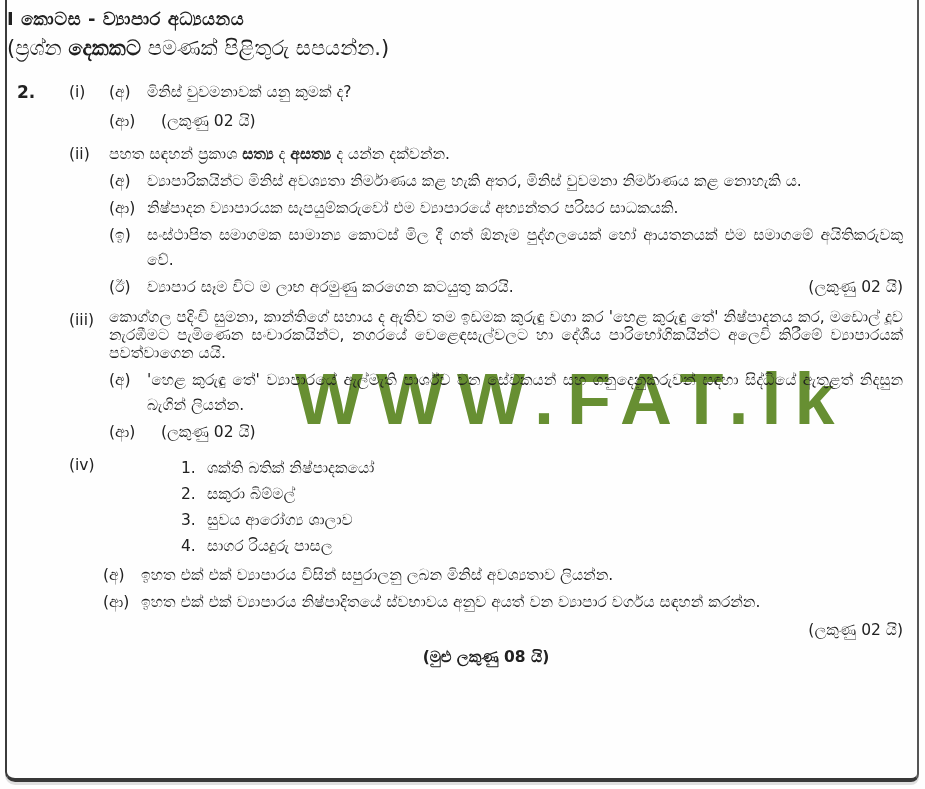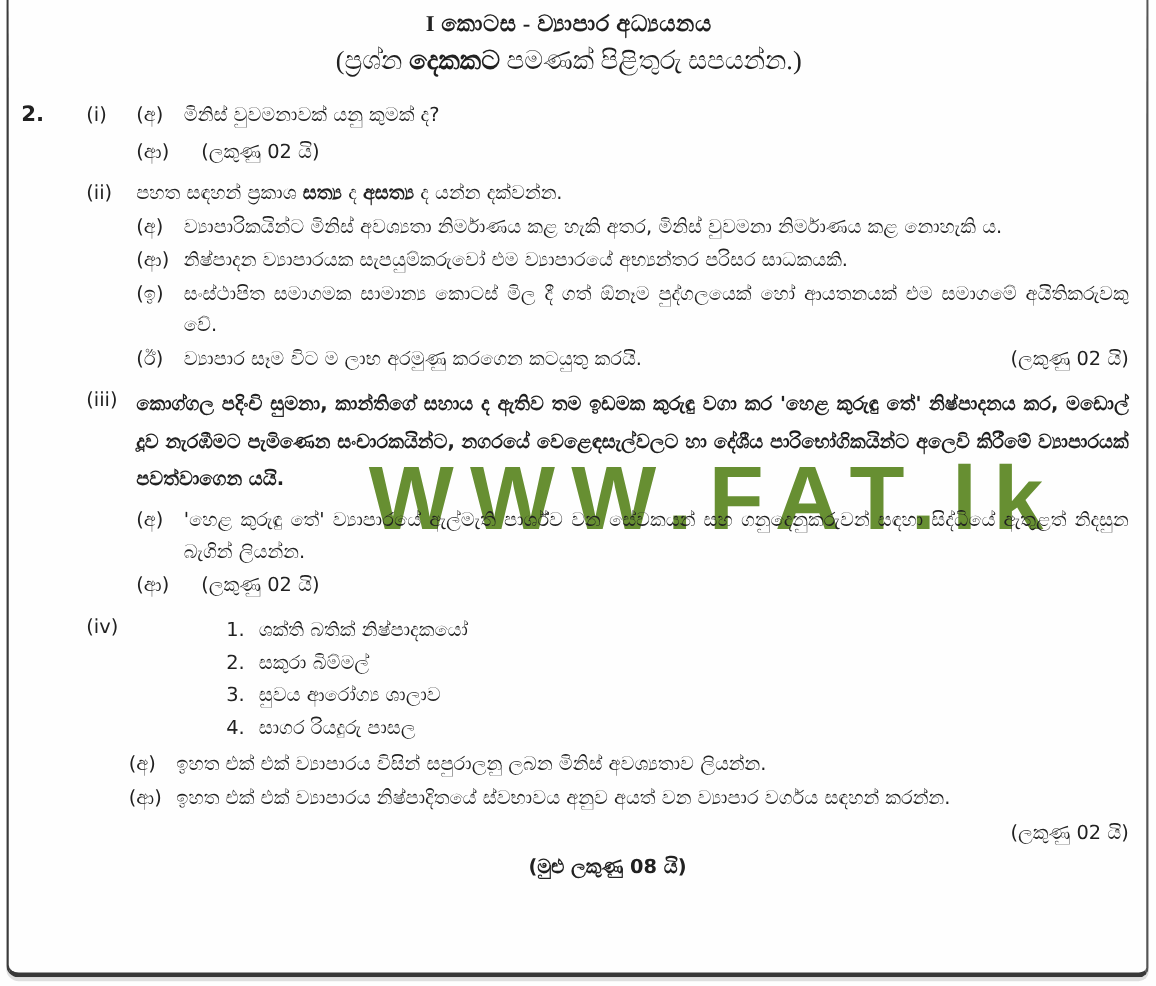--- a/index.html
+++ b/index.html
@@ -27,36 +27,36 @@
     color:#4d7c0f;
     opacity:.85;
     z-index:0;
     white-space:nowrap;
     font-family:"Liberation Sans",sans-serif;
   }
   .content{
     position:relative;z-index:1;
     padding:6px 14px 0 0;
   }
-  .header{text-align:center;font-family:Liberation Serif, serif;}
+  .header{}
   .title{font-size:18px;font-weight:bold;line-height:26px;letter-spacing:.5px;}
   .subtitle{font-size:21px;line-height:24px;margin-top:4px;}
   .b{font-weight:bold;}
   .question{position:relative;padding-left:62px;margin-top:20px;font-size:15.5px;line-height:25px;}
   .qnum{position:absolute;left:10px;top:0;font-weight:bold;font-size:17px;}
   .part{display:flex;align-items:flex-start;}
   .part + .part{margin-top:8px;}
   .plabel{flex:none;width:40px;}
   .pbody{flex:1;min-width:0;}
   .item{display:flex;align-items:flex-start;margin-top:2px;}
   .item-first{margin-top:0;}
   .ilabel{flex:none;width:38px;}
   .itext{flex:1;min-width:0;text-align:justify;}
   .pintro{text-align:justify;}
-  .tall{line-height:30px;font-weight:bold;}
+  .tall{line-height:18px;}
   .marks{white-space:nowrap;margin-left:14px;align-self:flex-end;}
   .mt4{margin-top:4px;}
   .mt6{margin-top:6px;}
   .list{padding-left:72px;margin-top:2px;}
   .lrow{display:flex;line-height:26px;}
   .lnum{flex:none;width:26px;}
   .outdent{margin-left:-6px;}
   .marks-line{text-align:right;margin-top:3px;}
   .total-line{text-align:center;margin-top:2px;font-weight:bold;}
 </style>

